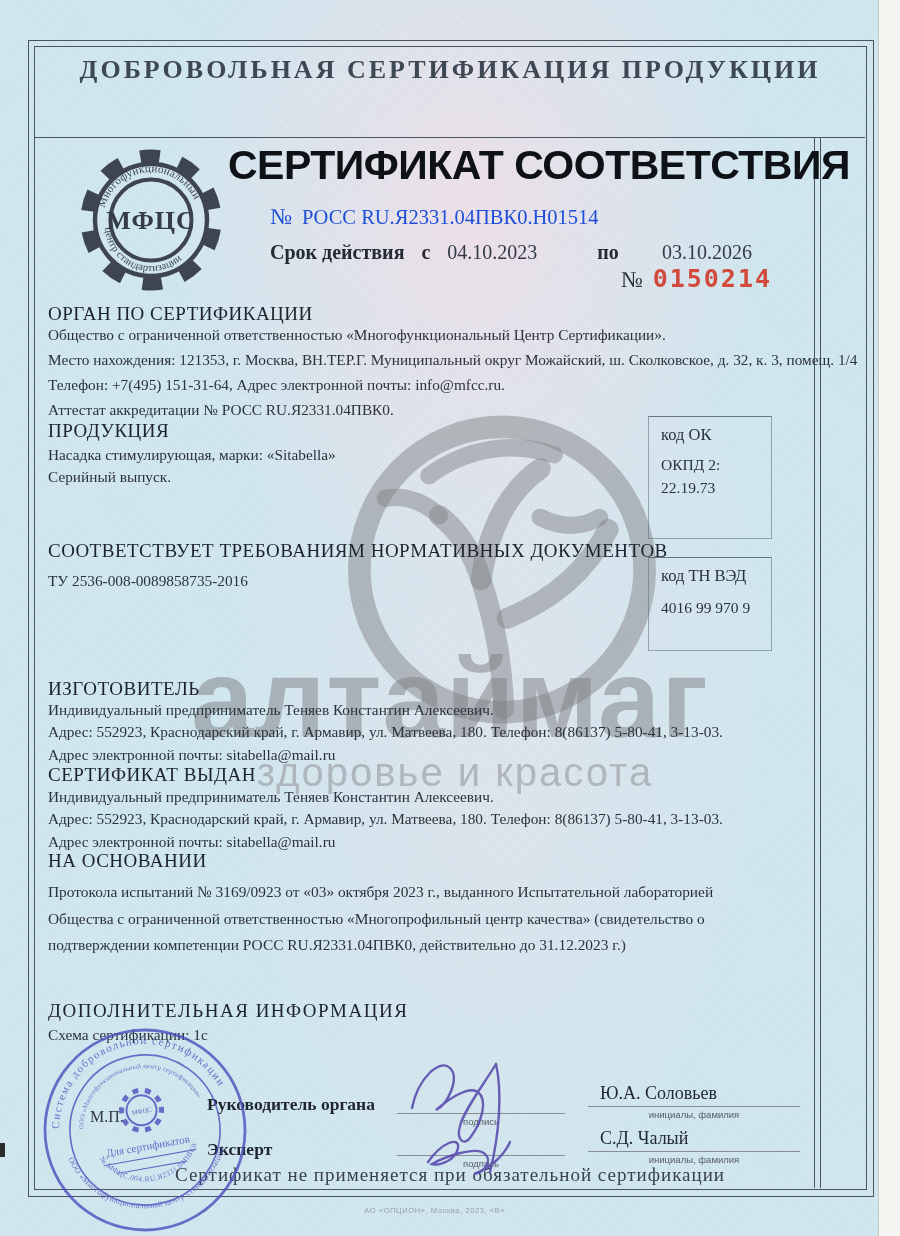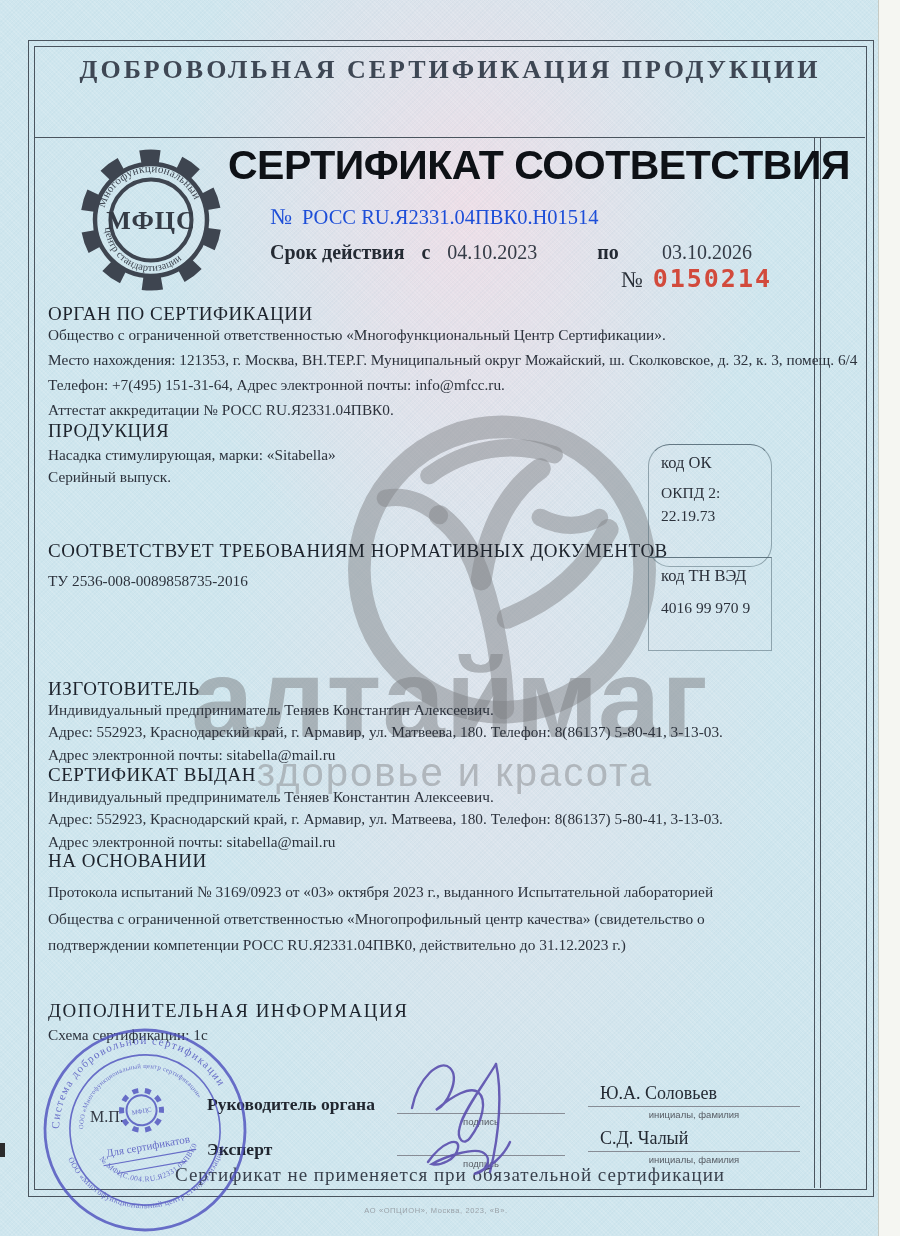--- a/index.html
+++ b/index.html
@@ -122,31 +122,31 @@
     <span class="vdate" style="margin-left:26px;">03.10.2026</span>
   </div>
 
   <div class="abs content blankno">
     <span class="no-sign">№</span><span class="digits">0150214</span>
   </div>
 
   <div class="abs content heading" style="left:48px;top:303px;">ОРГАН ПО СЕРТИФИКАЦИИ</div>
   <div class="abs content bodytext" style="left:48px;top:326px;">
     <div>Общество с ограниченной ответственностью «Многофункциональный Центр Сертификации».</div>
-    <div>Место нахождения: 121353, г. Москва, ВН.ТЕР.Г. Муниципальный округ Можайский, ш. Сколковское, д. 32, к. 3, помещ. 6/4</div>
+    <div>Место нахождения: 121353, г. Москва, ВН.ТЕР.Г. Муниципальный округ Можайский, ш. Сколковское, д. 32, к. 3, помещ. 1/4</div>
     <div>Телефон: +7(495) 151-31-64, Адрес электронной почты: info@mfcc.ru.</div>
     <div>Аттестат аккредитации № РОСС RU.Я2331.04ПВК0.</div>
   </div>
 
   <div class="abs content heading" style="left:48px;top:420px;">ПРОДУКЦИЯ</div>
   <div class="abs content bodytext tight" style="left:48px;top:446px;">
     <div>Насадка стимулирующая, марки: «Sitabella»</div>
     <div>Серийный выпуск.</div>
   </div>
-  <div class="abs content codebox" style="left:648px;top:444px;height:113px;border-radius:22px;">
+  <div class="abs content codebox" style="left:648px;top:416px;height:113px;">
     <div class="cb-label">код ОК</div>
     <div class="cb-line">ОКПД 2:</div>
     <div class="cb-line">22.19.73</div>
   </div>
 
   <div class="abs content heading" style="left:48px;top:540px;">СООТВЕТСТВУЕТ ТРЕБОВАНИЯМ НОРМАТИВНЫХ ДОКУМЕНТОВ</div>
   <div class="abs content bodytext" style="left:48px;top:572px;">
     <div>ТУ 2536-008-0089858735-2016</div>
   </div>
   <div class="abs content codebox" style="left:648px;top:557px;height:84px;">

